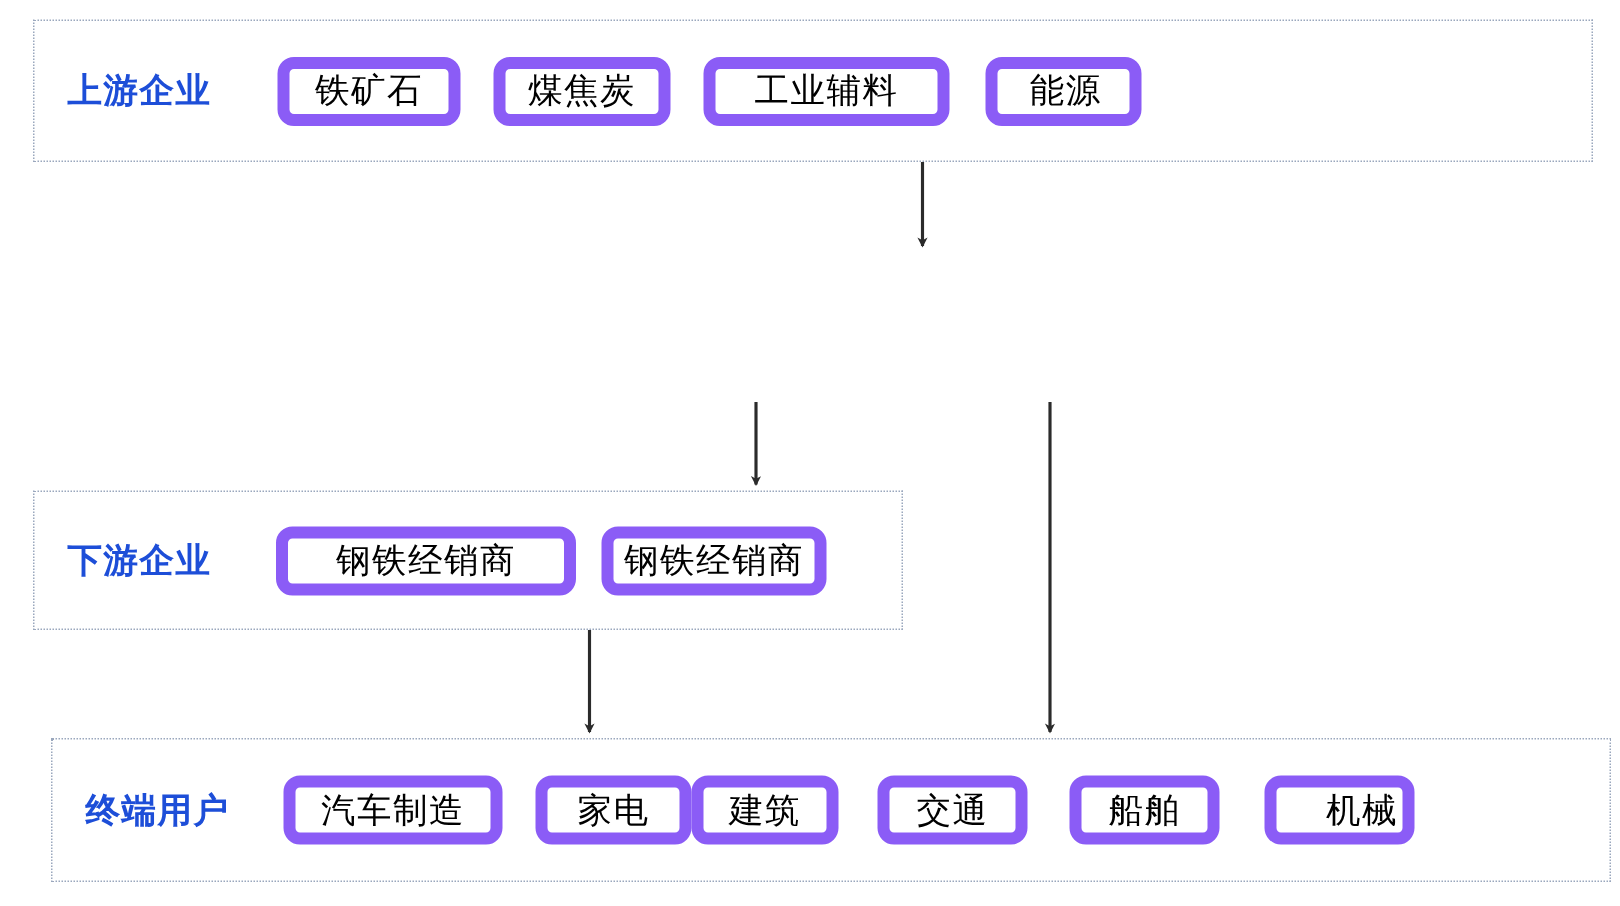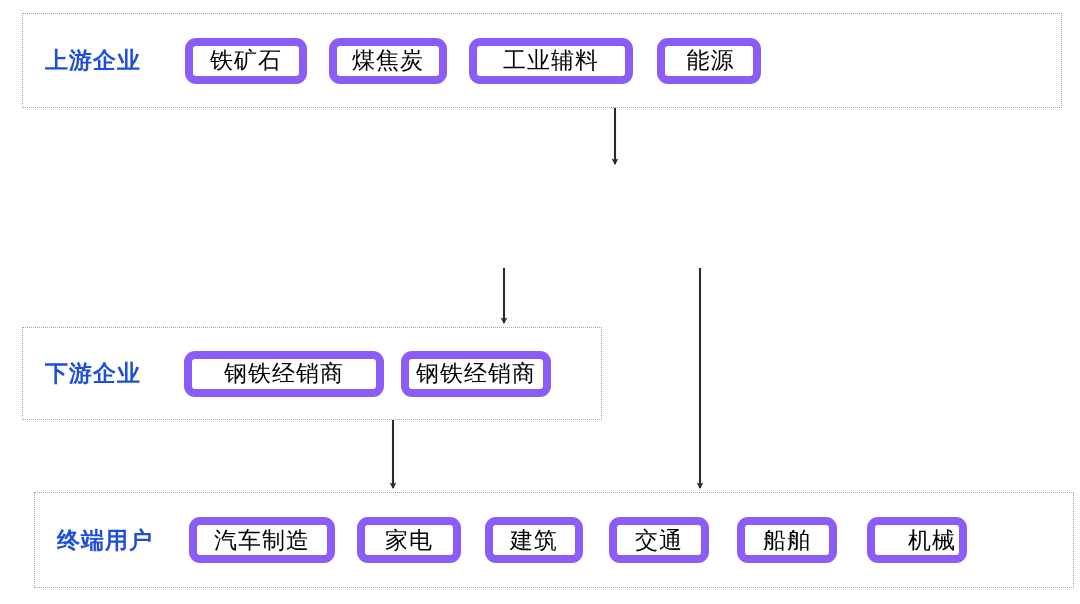--- a/index.html
+++ b/index.html
@@ -106,21 +106,21 @@
       </div>
     </div>
   </div>
 
   <div class="tier" style="left:34px; top:492px; width:1040px; height:96px;">
     <div class="tier-inner">
       <div class="tier-label" style="margin-left:22px; width:130px;">终端用户</div>
       <div class="nodes">
         <div class="node" style="margin-left:2px; width:146px;">汽车制造</div>
         <div class="node" style="margin-left:22px; width:104px;">家电</div>
-        <div class="node" style="margin-left:24px; width:98px;text-align:right;">建筑</div>
+        <div class="node" style="width:98px;text-align:right;">建筑</div>
         <div class="node" style="margin-left:26px; width:100px;">交通</div>
         <div class="node" style="margin-left:28px; width:100px;">船舶</div>
         <div class="node" style="margin-left:30px; width:100px;padding-left:44px;">机械</div>
       </div>
     </div>
   </div>
 
   <svg id="arrows" viewBox="0 0 1080 604" xmlns="http://www.w3.org/2000/svg">
     <defs>
       <marker id="ah" markerWidth="10" markerHeight="10" refX="6.2" refY="3.6" orient="auto" markerUnits="userSpaceOnUse">

